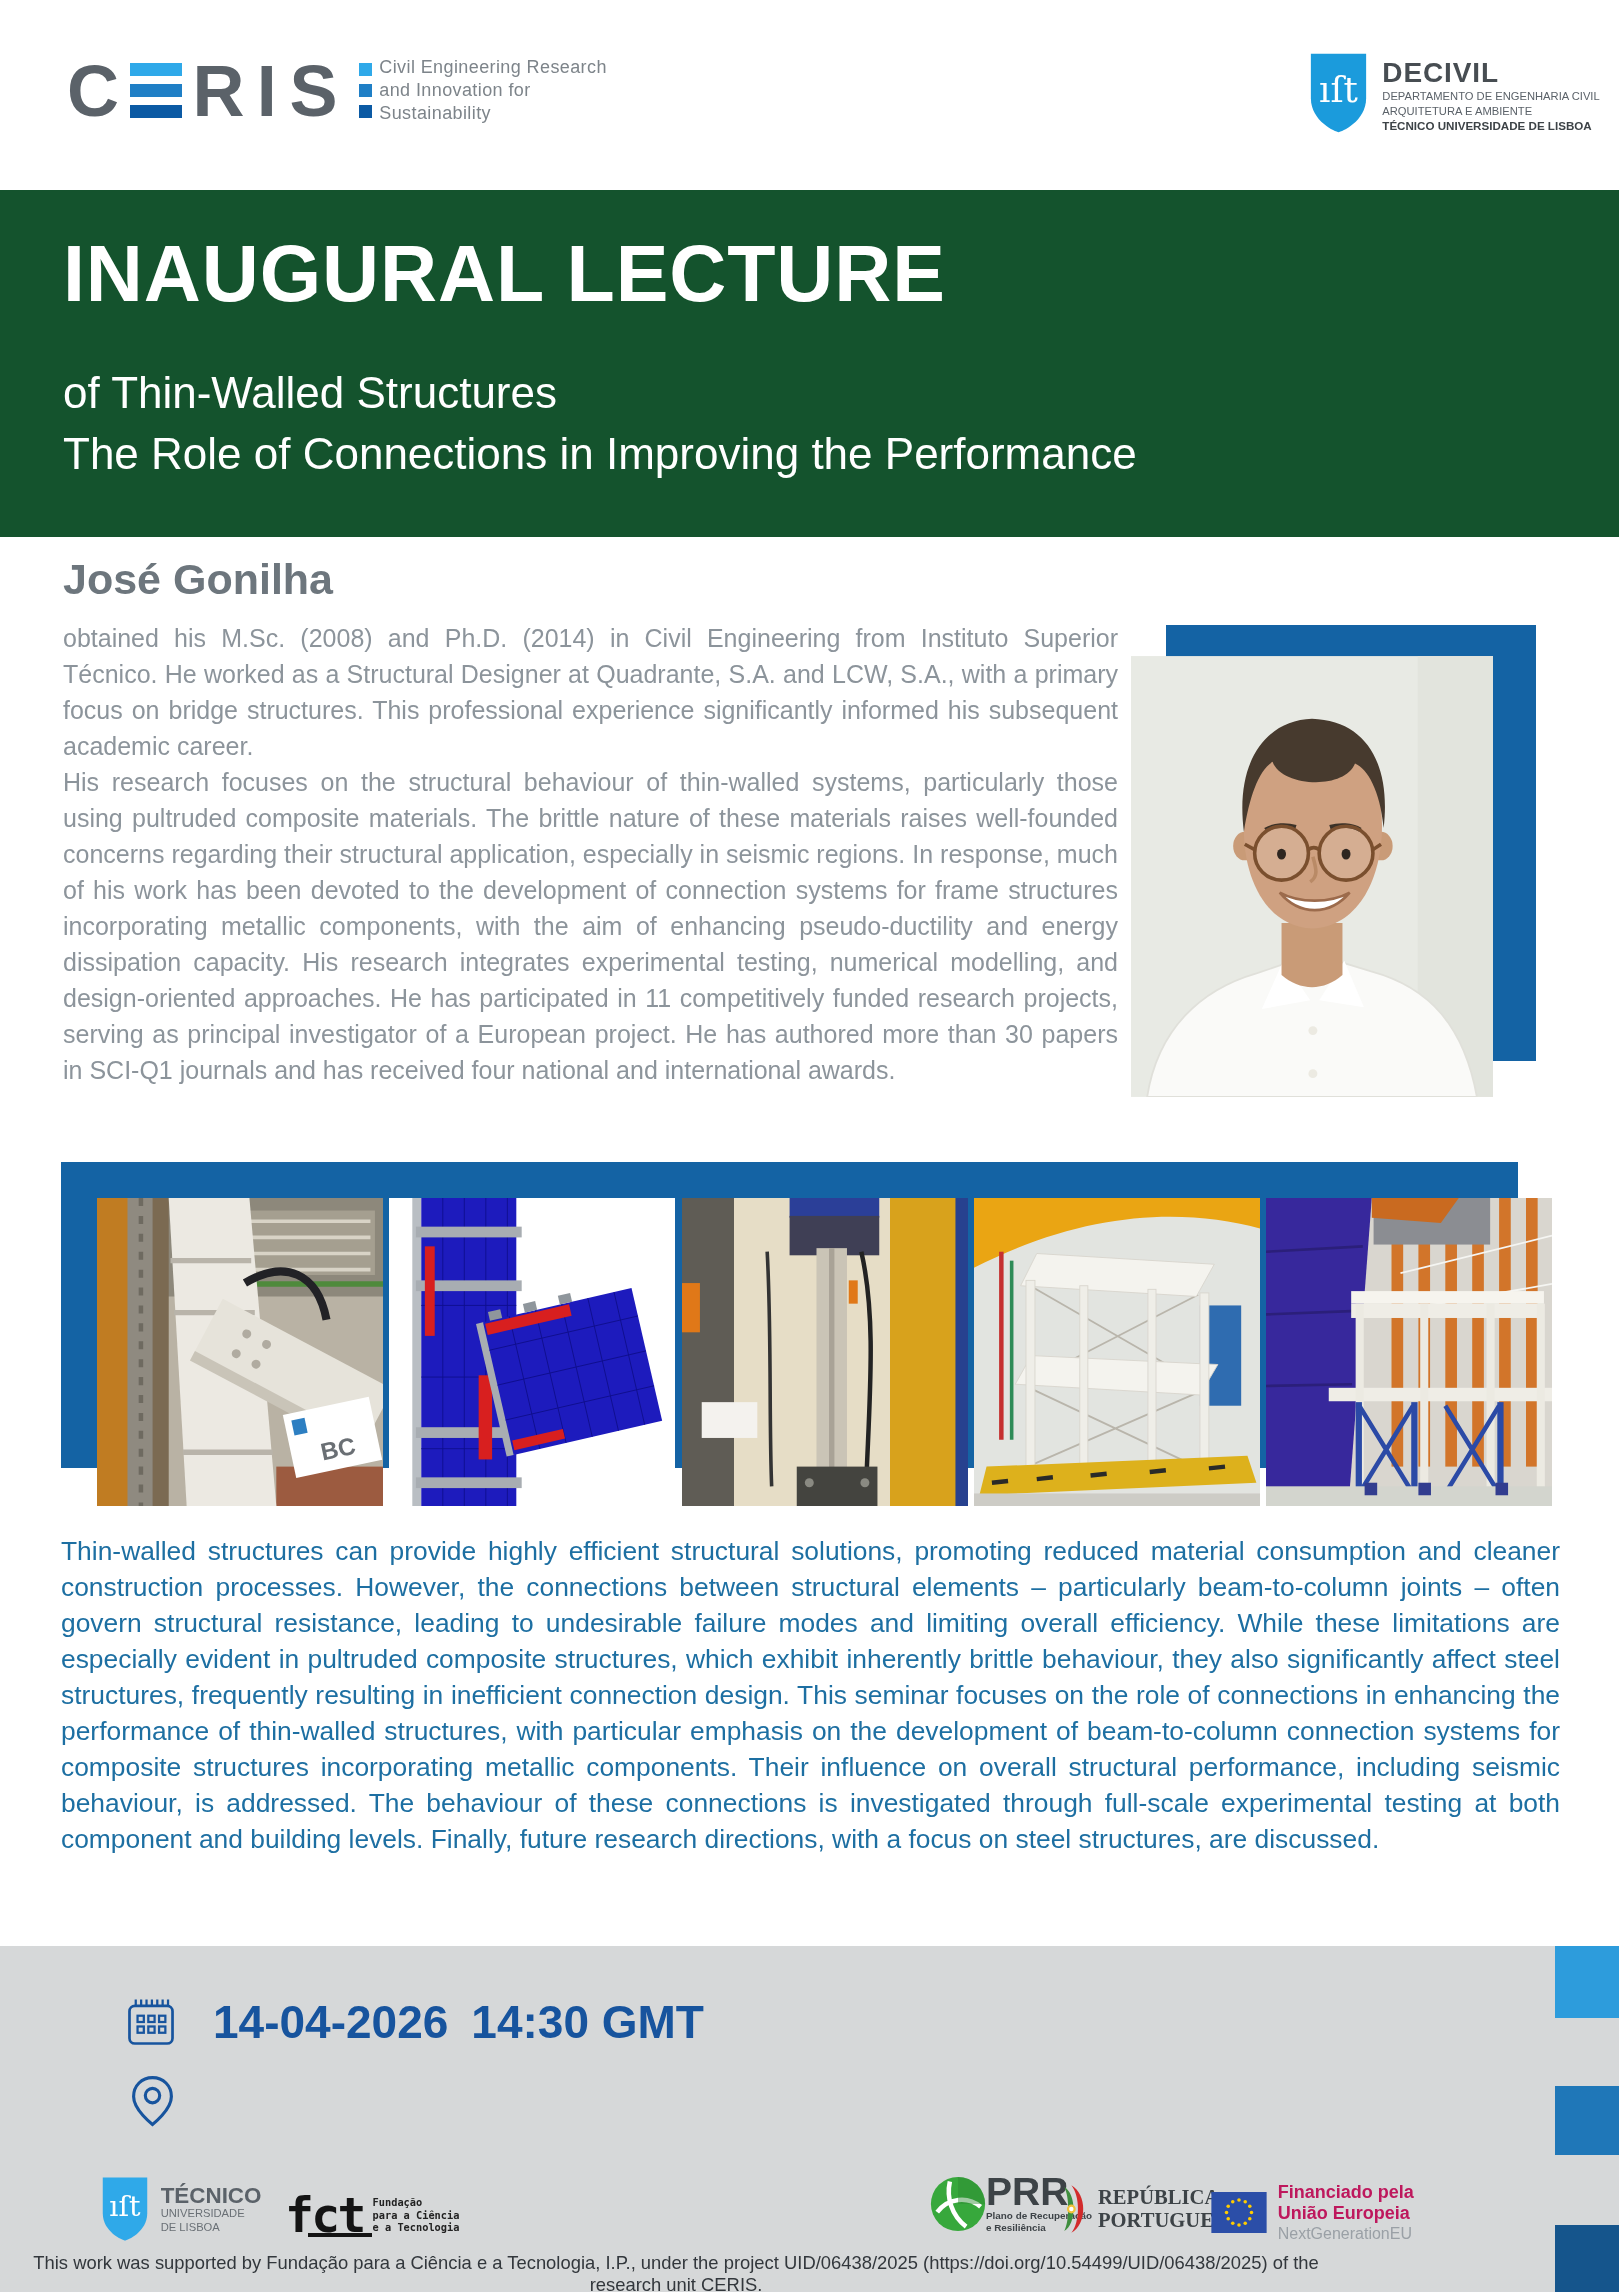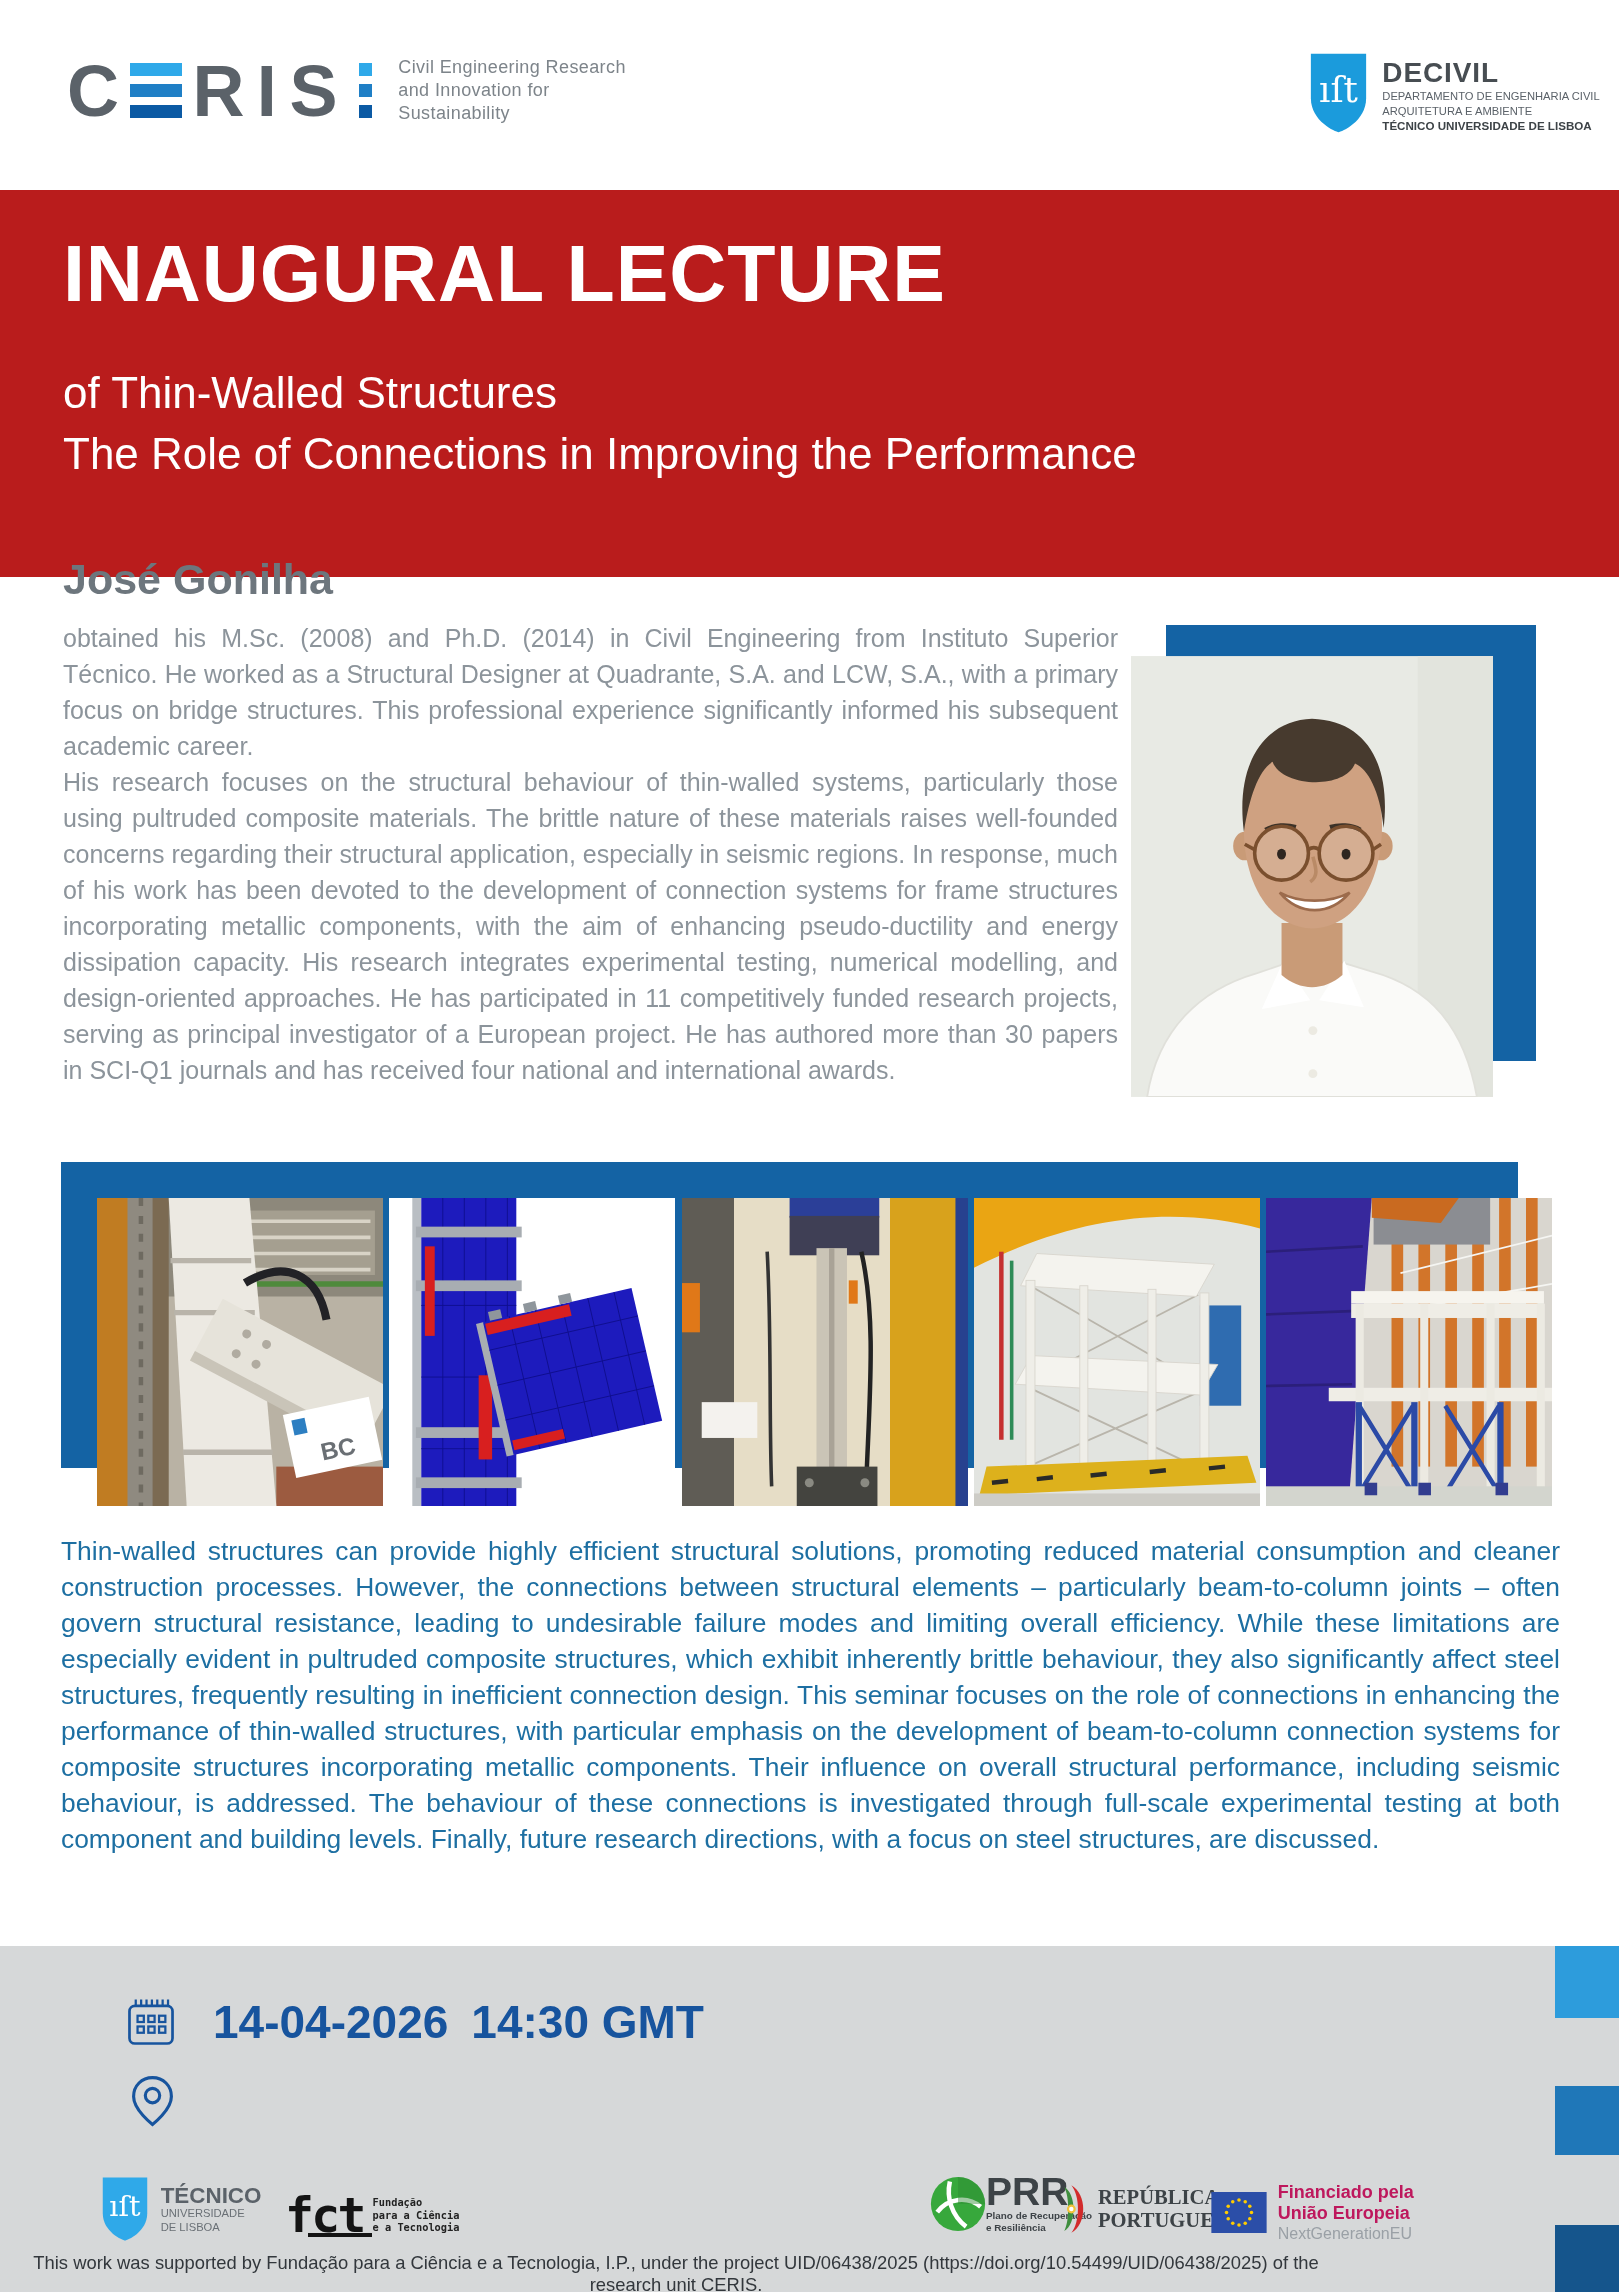--- a/index.html
+++ b/index.html
@@ -15,29 +15,29 @@
   .ceris-e i{display:block;height:13.4px;width:100%;}
   .ceris-e i:nth-child(1){background:#2FA9E9;}
   .ceris-e i:nth-child(2){background:#1F7FC6;}
   .ceris-e i:nth-child(3){background:#0B5AA4;}
   .ceris-letters .lris{letter-spacing:12.5px;}
   .ceris-colon{display:flex;flex-direction:column;justify-content:space-between;height:56px;margin-left:9px;}
   .ceris-colon i{display:block;width:13.4px;height:13.4px;}
   .ceris-colon i:nth-child(1){background:#2FA9E9;}
   .ceris-colon i:nth-child(2){background:#1F7FC6;}
   .ceris-colon i:nth-child(3){background:#0B5AA4;}
-  .ceris-tagline{margin-left:26px;font-size:18px;line-height:23px;color:#7d848a;letter-spacing:0.4px;}
+  .ceris-tagline{margin-left:7px;font-size:18px;line-height:23px;color:#7d848a;letter-spacing:0.4px;}
   .decivil{position:absolute;left:1309px;top:52px;display:flex;gap:14.3px;align-items:flex-start;}
   .decivil-text{padding-top:5.4px;}
   .decivil-title{font-size:28px;font-weight:700;color:#474d52;letter-spacing:0.9px;}
   .decivil-line{font-size:11.2px;color:#5b6269;line-height:14.3px;}
   .decivil-line.bold{font-weight:700;color:#3d4347;font-size:11.6px;margin-top:0.9px;}
 
   
-  .banner{position:absolute;left:0;top:190px;width:1619px;height:387px;background:#b91c1c;color:#fff;}
+  .banner{position:absolute;left:0;top:190px;width:1619px;height:347px;background:#14532d;color:#fff;}
   .banner h1{position:absolute;left:63px;top:38px;margin:0;font-size:79px;font-weight:700;letter-spacing:0.9px;}
   .banner .sub{position:absolute;left:63px;top:172px;margin:0;font-size:44px;font-weight:500;line-height:61px;}
 
   
   .speaker-name{position:absolute;left:63px;top:555px;font-size:43px;font-weight:600;color:#6d767d;}
   .bio{position:absolute;left:63px;top:620px;width:1055px;font-size:25px;line-height:36px;
        color:#8c949b;text-align:justify;}
   .bio p{margin:0;}
   .portrait-backdrop{position:absolute;left:1166px;top:625px;width:370px;height:436px;background:#1463A4;}
   .portrait{position:absolute;left:1131px;top:656px;width:362px;height:441px;}

